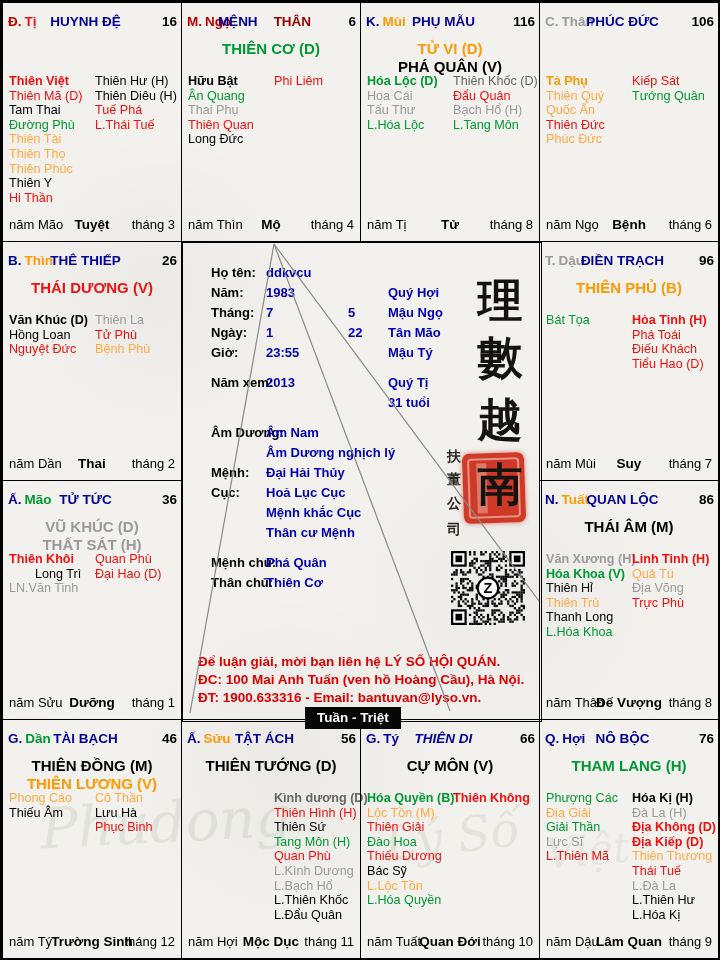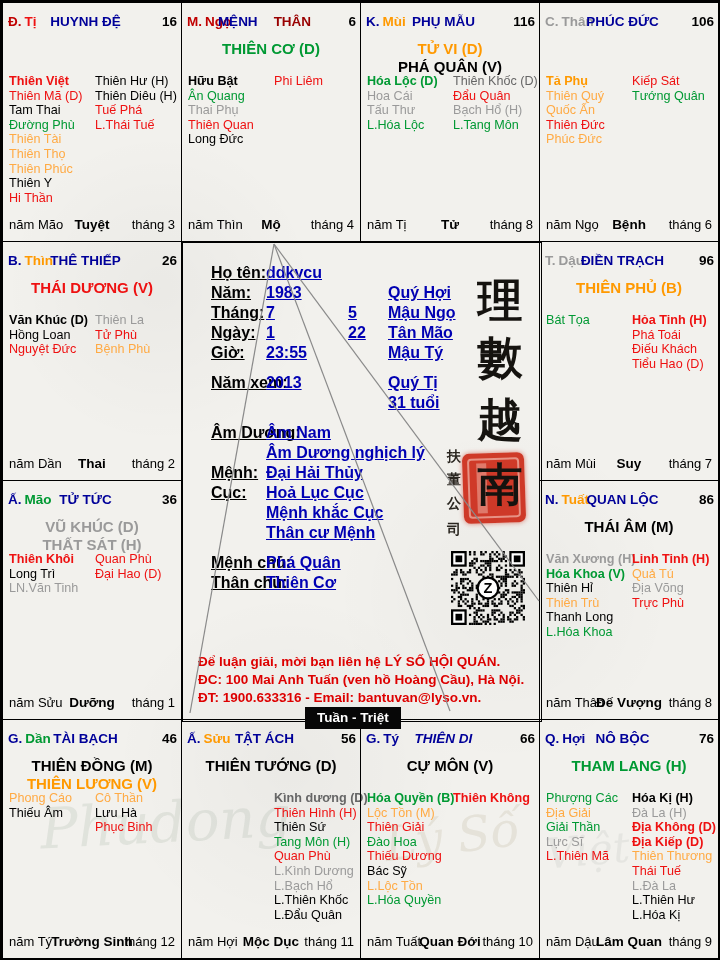--- a/index.html
+++ b/index.html
@@ -30,21 +30,21 @@
   .mains{position:absolute;top:37px;left:0;right:0;text-align:center;font-size:15px;font-weight:bold;line-height:17.5px;white-space:nowrap;}
   .col{position:absolute;top:71px;font-size:12.6px;line-height:14.6px;white-space:nowrap;}
   .colL{left:6px;}
   .colR{left:92px;}
   .col .line{display:block;}
   .ftr{position:absolute;bottom:9px;left:6px;right:6px;height:15px;font-size:13px;white-space:nowrap;}
   .fy{position:absolute;left:0;}
   .fs{position:absolute;left:0;right:0;text-align:center;font-size:13.5px;}
   .fm{position:absolute;right:0;}
   #center-panel{position:absolute;left:180px;top:240px;width:360px;height:480px;border:1px solid #000;box-sizing:border-box;z-index:2;}
-  .crow{position:absolute;font-size:16px;line-height:17px;white-space:nowrap;text-decoration:underline;}
+  .crow{position:absolute;font-size:13px;line-height:17px;white-space:nowrap;}
   .contact-line{position:absolute;left:15px;font-size:13.5px;font-weight:bold;white-space:nowrap;}
   #badge{position:absolute;left:303px;top:705px;height:22px;line-height:22px;padding:0 12px;background:#070707;color:#fff;font-size:13.5px;font-weight:bold;z-index:50;white-space:nowrap;}
   #lines-svg{position:absolute;left:0;top:0;z-index:40;pointer-events:none;}
   .calli-char{position:absolute;left:468px;width:60px;text-align:center;font-family:"DejaVu Serif",serif;font-weight:bold;font-size:45px;color:#15130f;z-index:6;line-height:1;}
   .calli-small{position:absolute;left:442px;width:20px;text-align:center;font-family:"DejaVu Serif",serif;font-weight:bold;font-size:14px;color:#2a2620;z-index:6;line-height:1;}
   #seal{position:absolute;left:461px;top:451px;width:62px;height:70px;background:rgba(201,32,12,0.88);border-radius:7px;transform:rotate(-2deg);box-shadow:0 0 5px rgba(200,30,10,0.55);z-index:5;}
   #seal:after{content:"";position:absolute;left:5px;top:5px;right:5px;bottom:5px;border:2px solid rgba(255,235,225,0.5);border-radius:4px;}
   #seal:before{content:"";position:absolute;left:14px;top:10px;width:10px;height:50px;background:rgba(255,240,230,0.35);}
   #qr{position:absolute;left:447px;top:549px;width:78px;height:74px;z-index:7;}
 </style>
@@ -188,21 +188,21 @@
         </div>
       </div>
       <div class="palace" style="left: 0px; top: 478px;">
         <div class="hdr"><span class="stem" style="color: rgb(0, 0, 153); font-weight: bold;">Ấ.</span><span class="branch" style="color: rgb(0, 153, 51); font-weight: bold;">Mão</span><div class="hname"><span style="color: rgb(0, 0, 153); font-weight: bold;">TỬ TỨC</span></div><span class="num" style="color: rgb(0, 0, 0); font-weight: bold;">36</span></div>
         <div class="mains">
           <div><span style="color: rgb(154, 154, 154); font-weight: bold;">VŨ KHÚC (D)</span></div>
           <div><span style="color: rgb(154, 154, 154); font-weight: bold;">THẤT SÁT (H)</span></div>
         </div>
         <div class="col colL">
           <span class="line" style="color: rgb(238, 17, 17); font-weight: bold;">Thiên Khôi</span>
-          <span class="line" style="color: rgb(0, 0, 0);">Long Trì</span>
+          <span class="line" style="color: rgb(0, 0, 0); margin-left: 26px;">Long Trì</span>
           <span class="line" style="color: rgb(154, 154, 154);">LN.Văn Tinh</span>
         </div>
         <div class="col colR">
           <span class="line" style="color: rgb(238, 17, 17);">Quan Phù</span>
           <span class="line" style="color: rgb(238, 17, 17);">Đại Hao (D)</span>
         </div>
         <div class="ftr">
           <span class="fy" style="color: rgb(0, 0, 0);">năm Sửu</span>
           <span class="fs" style="color: rgb(0, 0, 0); font-weight: bold;">Dưỡng</span>
           <span class="fm" style="color: rgb(0, 0, 0);">tháng 1</span>

